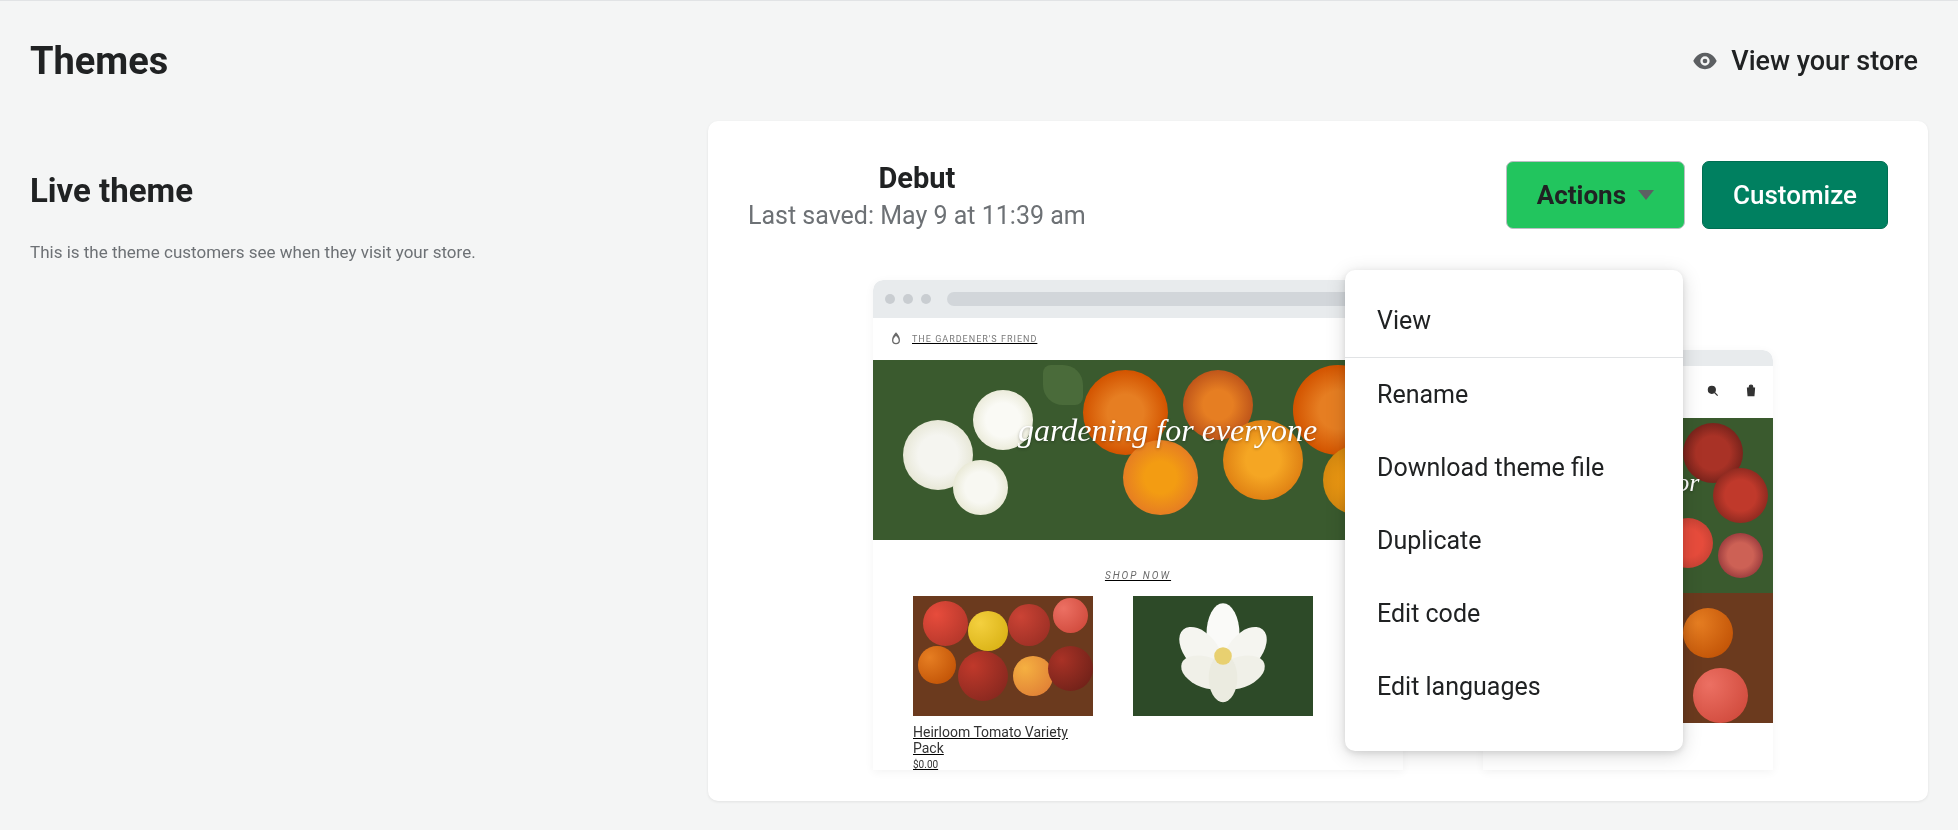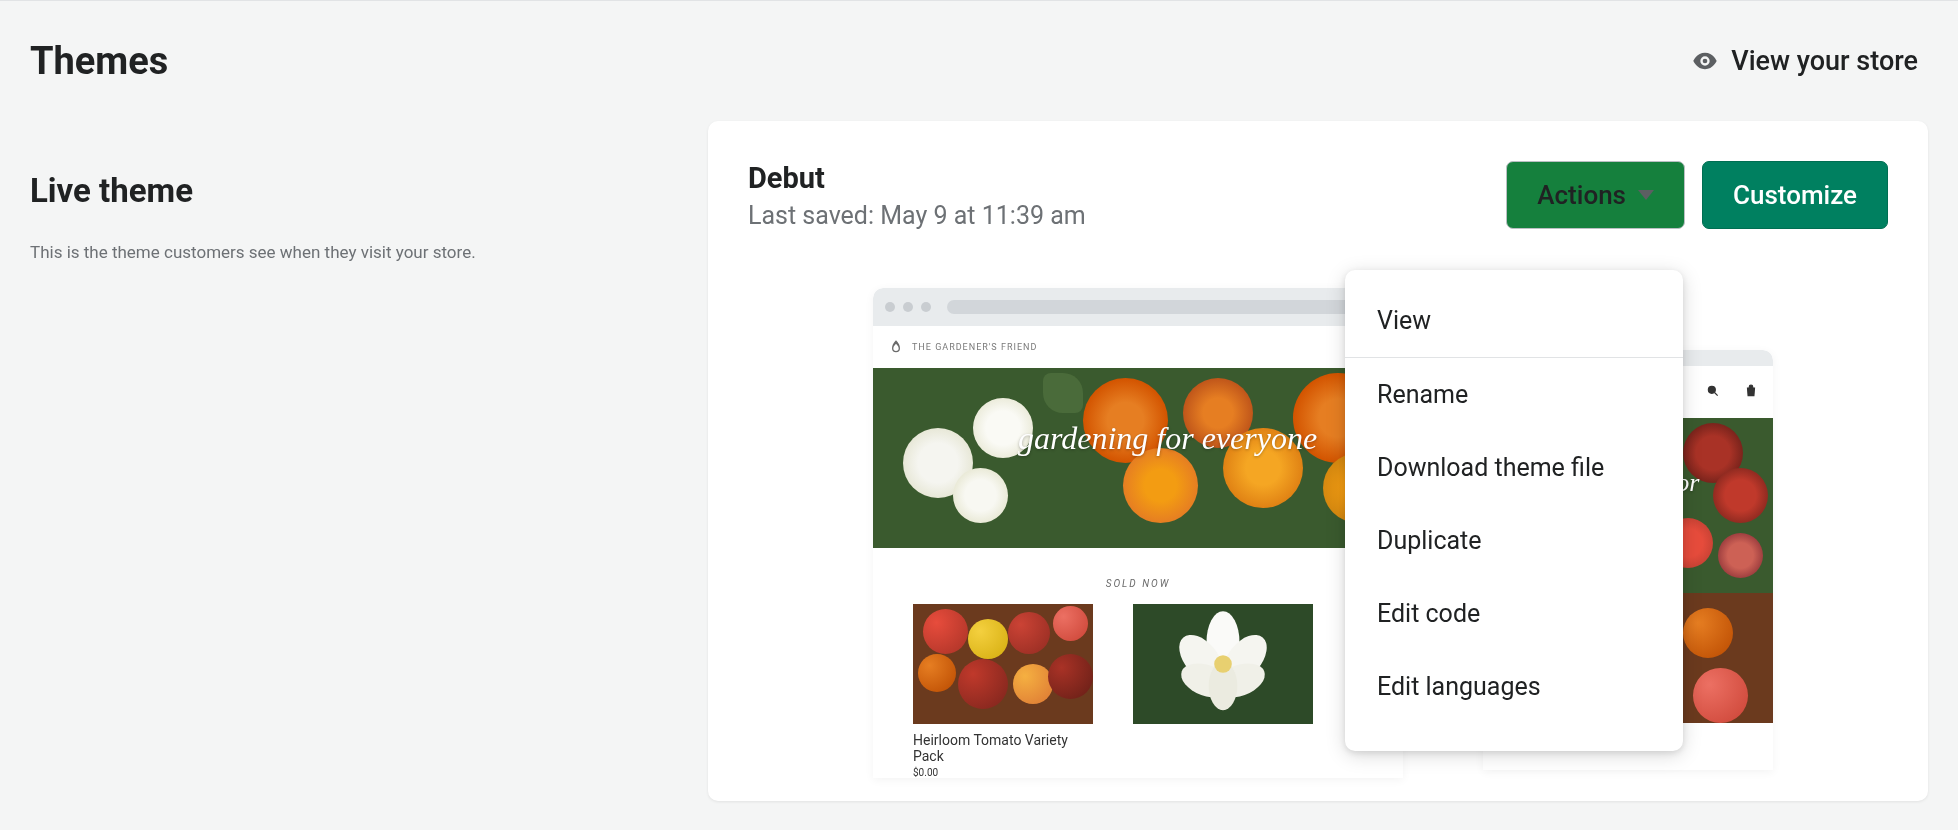--- a/index.html
+++ b/index.html
@@ -81,20 +81,21 @@
       box-shadow: 0 1px 3px rgba(0,0,0,0.08);
       padding: 40px 40px 0 40px;
       position: relative;
       overflow: hidden;
       height: 680px;
     }
     .theme-header {
       display: flex;
       justify-content: space-between;
       align-items: flex-start;
+      text-align: center;
     }
     .theme-info {
       display: flex;
       flex-direction: column;
       gap: 6px;
     }
     .theme-name {
       font-size: 29px;
       font-weight: 700;
       color: #202223;
@@ -113,23 +114,24 @@
       font-weight: 500;
       padding: 18px 30px;
       border-radius: 7px;
       cursor: pointer;
       display: flex;
       align-items: center;
       gap: 12px;
       border: 1px solid transparent;
     }
     .btn-secondary {
-      background: #15803d;
+      background: #22c55e;
       color: #202223;
       border: 1px solid #babfc3;
+      font-weight: bold;
     }
     .btn-primary {
       background: #008060;
       color: #fff;
       border: 1px solid #006e52;
     }
     .caret-icon {
       width: 0;
       height: 0;
       border-left: 8px solid transparent;
@@ -165,23 +167,24 @@
     }
     .browser-frame {
       position: absolute;
       background: #fff;
       border-radius: 10px 10px 0 0;
       box-shadow: 0 2px 10px rgba(0,0,0,0.05);
       overflow: hidden;
     }
     .browser-desktop {
       left: 125px;
-      top: 8px;
+      top: 0;
       width: 530px;
       height: 490px;
+      text-decoration: underline;
     }
     .browser-mobile {
       left: 735px;
       top: 70px;
       width: 290px;
       height: 420px;
     }
     .browser-chrome {
       height: 38px;
       background: #e8ebed;
@@ -405,21 +408,21 @@
             <div class="flower" style="background:radial-gradient(circle,#e67e22 30%,#d35400 70%);width:85px;height:85px;top:10px;left:210px;"></div>
             <div class="flower" style="background:radial-gradient(circle,#f39c12 30%,#e67e22 70%);width:75px;height:75px;top:80px;left:250px;"></div>
             <div class="flower" style="background:radial-gradient(circle,#e67e22 30%,#c0561a 70%);width:70px;height:70px;top:10px;left:310px;"></div>
             <div class="flower" style="background:radial-gradient(circle,#f5a623 30%,#e08214 70%);width:80px;height:80px;top:60px;left:350px;"></div>
             <div class="flower" style="background:radial-gradient(circle,#e67e22 30%,#d35400 70%);width:90px;height:90px;top:5px;left:420px;"></div>
             <div class="flower" style="background:radial-gradient(circle,#f39c12 30%,#d68910 70%);width:70px;height:70px;top:85px;left:450px;"></div>
             <div class="flower" style="background:#4a6b3a;width:40px;height:40px;top:5px;left:170px;border-radius:20% 50%;"></div>
           </div>
           <div class="hero-text">gardening for everyone</div>
         </div>
-        <div class="shop-now">SOLD NOW</div>
+        <div class="shop-now">SHOP NOW</div>
         <div class="products">
           <div class="product">
             <div class="product-img tomatoes">
               <div class="tomato" style="background:radial-gradient(circle at 30% 30%,#e74c3c,#a93226);width:45px;height:45px;top:5px;left:10px;"></div>
               <div class="tomato" style="background:radial-gradient(circle at 30% 30%,#f4d03f,#d4ac0d);width:40px;height:40px;top:15px;left:55px;"></div>
               <div class="tomato" style="background:radial-gradient(circle at 30% 30%,#cb4335,#922b21);width:42px;height:42px;top:8px;left:95px;"></div>
               <div class="tomato" style="background:radial-gradient(circle at 30% 30%,#e67e22,#ba4a00);width:38px;height:38px;top:50px;left:5px;"></div>
               <div class="tomato" style="background:radial-gradient(circle at 30% 30%,#c0392b,#7b241c);width:50px;height:50px;top:55px;left:45px;"></div>
               <div class="tomato" style="background:radial-gradient(circle at 30% 30%,#f5b041,#dc7633);width:40px;height:40px;top:60px;left:100px;"></div>
               <div class="tomato" style="background:radial-gradient(circle at 30% 30%,#ec7063,#cb4335);width:35px;height:35px;top:2px;left:140px;"></div>

